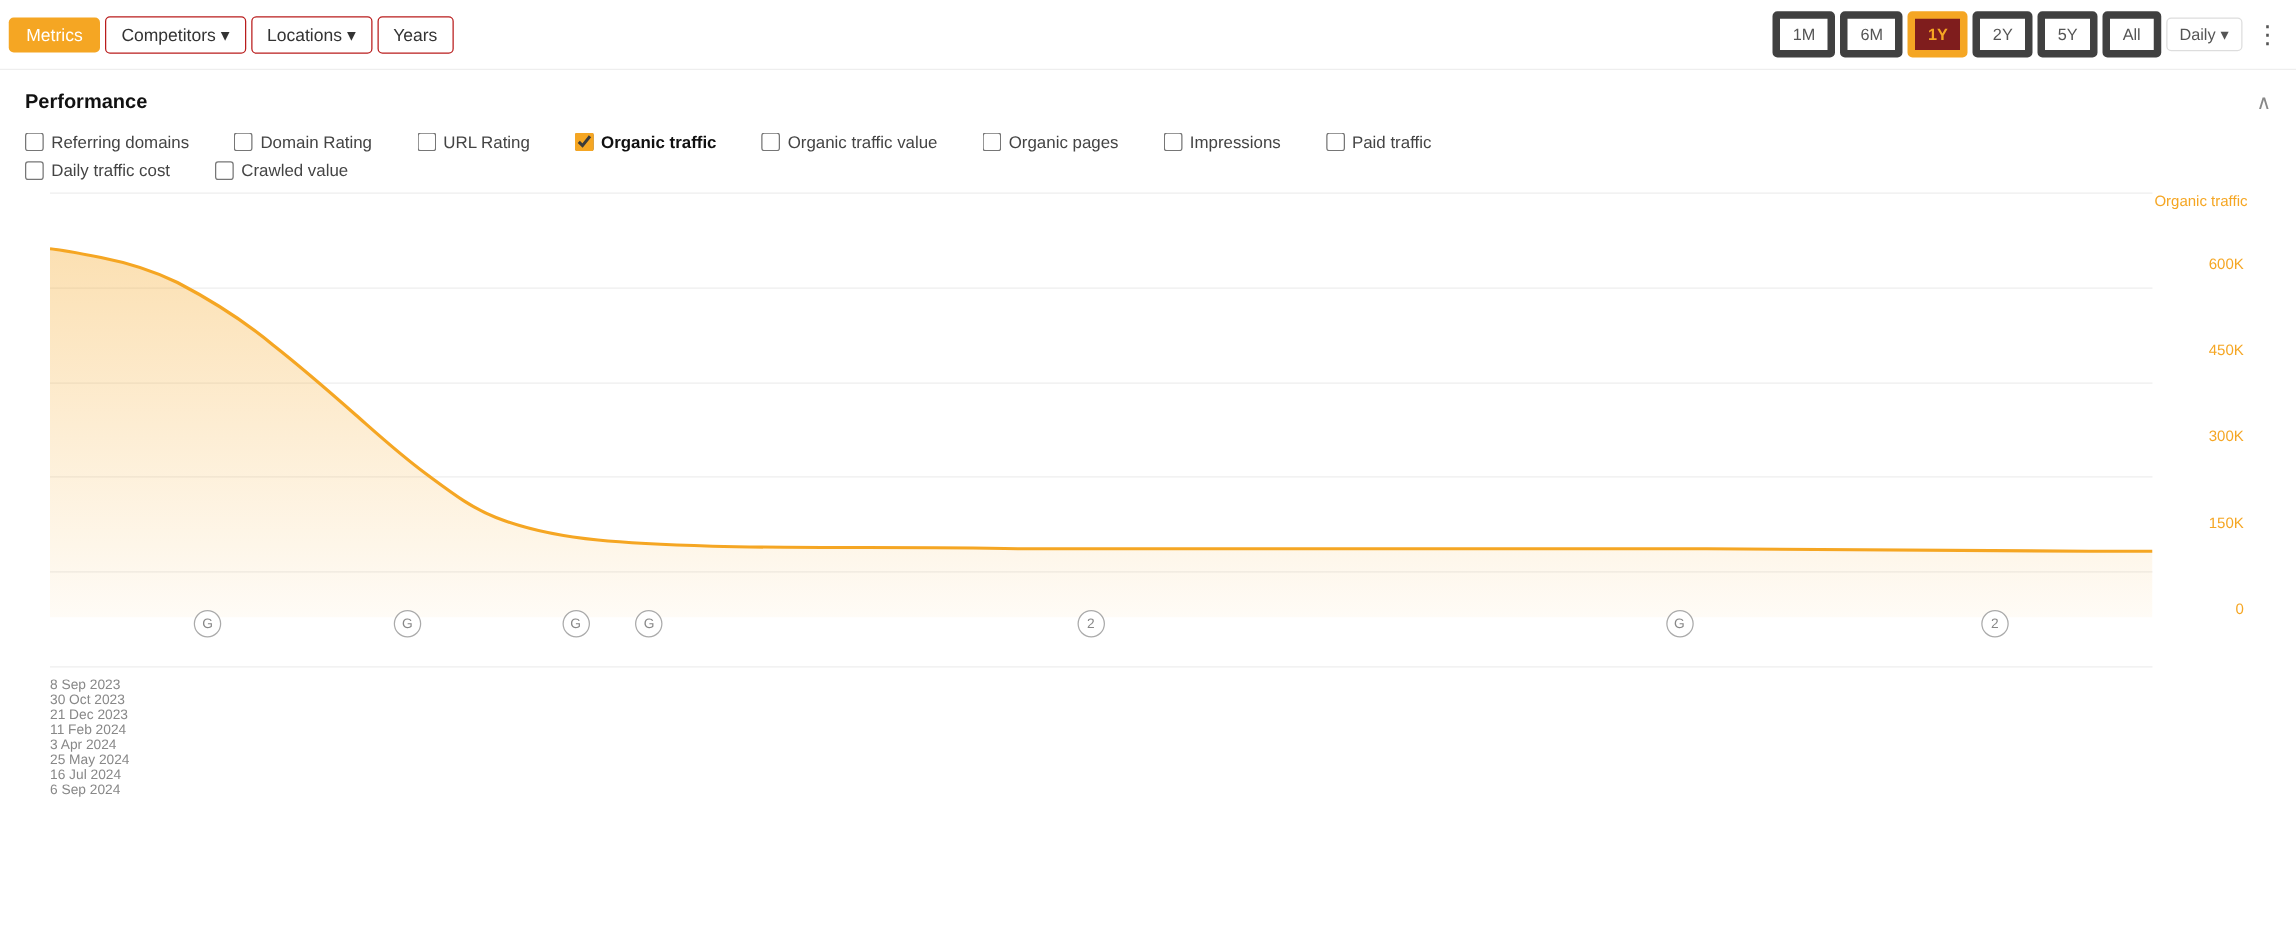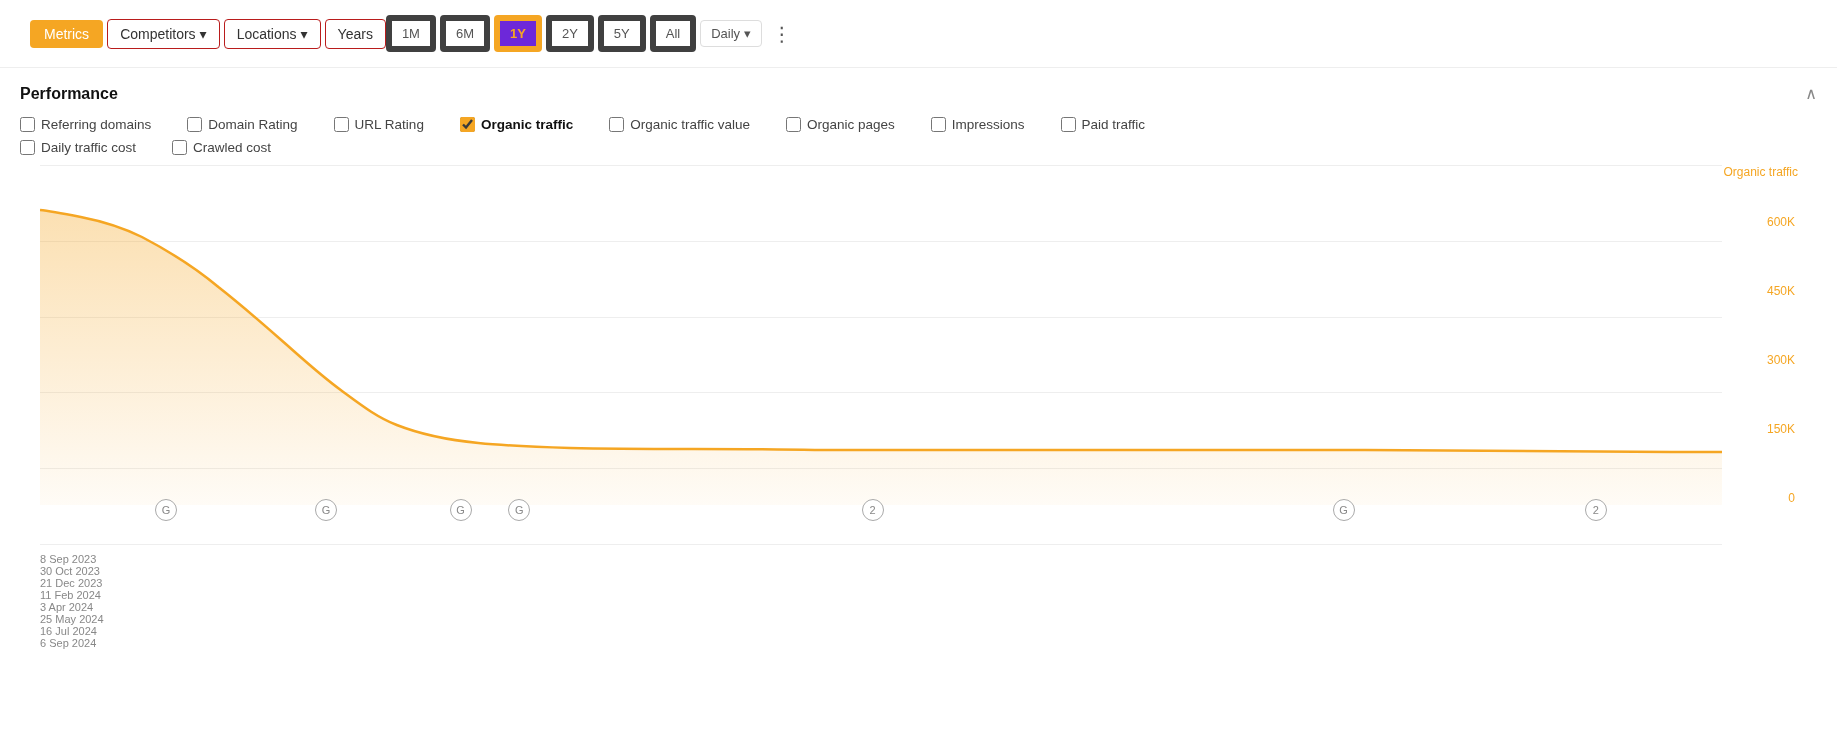--- a/index.html
+++ b/index.html
@@ -1,38 +1,38 @@
 <!DOCTYPE html>
 <html><head>
   <meta charset="utf-8">
   <style>
     * { box-sizing: border-box; margin: 0; padding: 0; }
     body { font-family: -apple-system, BlinkMacSystemFont, 'Segoe UI', Arial, sans-serif; background: #fff; color: #333; font-size: 14px; }
 
     .toolbar {
-      display: flex; align-items: center; 
-      padding: 8px 30px; border-bottom: 1px solid #eee; height: 68px;
+      display: flex; align-items: center; justify-content: space-between;
+      padding: 8px 7px; border-bottom: 1px solid #eee; height: 56px;
     }
     .toolbar-left { display: flex; align-items: center; gap: 4px; }
     .toolbar-right { display: flex; align-items: center; gap: 4px; }
 
     .btn-metrics {
       background: #f5a623; color: #fff; border: none; border-radius: 4px;
       padding: 6px 14px; cursor: pointer; font-size: 14px; font-weight: 500;
     }
     .btn-nav {
       background: #fff; color: #333; border: 1px solid #b91c1c; border-radius: 4px;
       padding: 6px 12px; cursor: pointer; font-size: 14px; display: flex; align-items: center; gap: 4px;
     }
 
     .time-btn {
       background: #fff; color: #555; border: 6px solid #404040; border-radius: 4px;
       padding: 5px 10px; cursor: pointer; font-size: 13px;
     }
-    .time-btn.active { background: #6d28d9; color: #f5a623; border-color: #f5a623; font-weight: 600; }
+    .time-btn.active { background: #7f1d1d; color: #f5a623; border-color: #f5a623; font-weight: 600; }
 
     .dropdown-btn {
       background: #fff; color: #555; border: 1px solid #ddd; border-radius: 4px;
       padding: 5px 10px; cursor: pointer; font-size: 13px; display: flex; align-items: center; gap: 4px;
     }
 
     .more-btn {
       background: transparent; border: none; cursor: pointer; font-size: 20px; color: #555; padding: 4px 6px;
     }
 
@@ -149,21 +149,21 @@
     </label>
   </div>
 
   <div class="metrics-row" style="margin-top:8px;">
     <label class="metric-item">
       <input type="checkbox" style="">
       <span>Daily traffic cost</span>
     </label>
     <label class="metric-item">
       <input type="checkbox" style="">
-      <span>Crawled cost</span>
+      <span>Crawled value</span>
     </label>
   </div>
 
   <div class="chart-area" style="margin-top: 10px;">
     <div class="chart-container">
       <div class="chart-inner" style="height: 380px; position: relative;">
 
         <span class="organic-traffic-label">Organic traffic</span>
 
         <div class="grid-lines">

